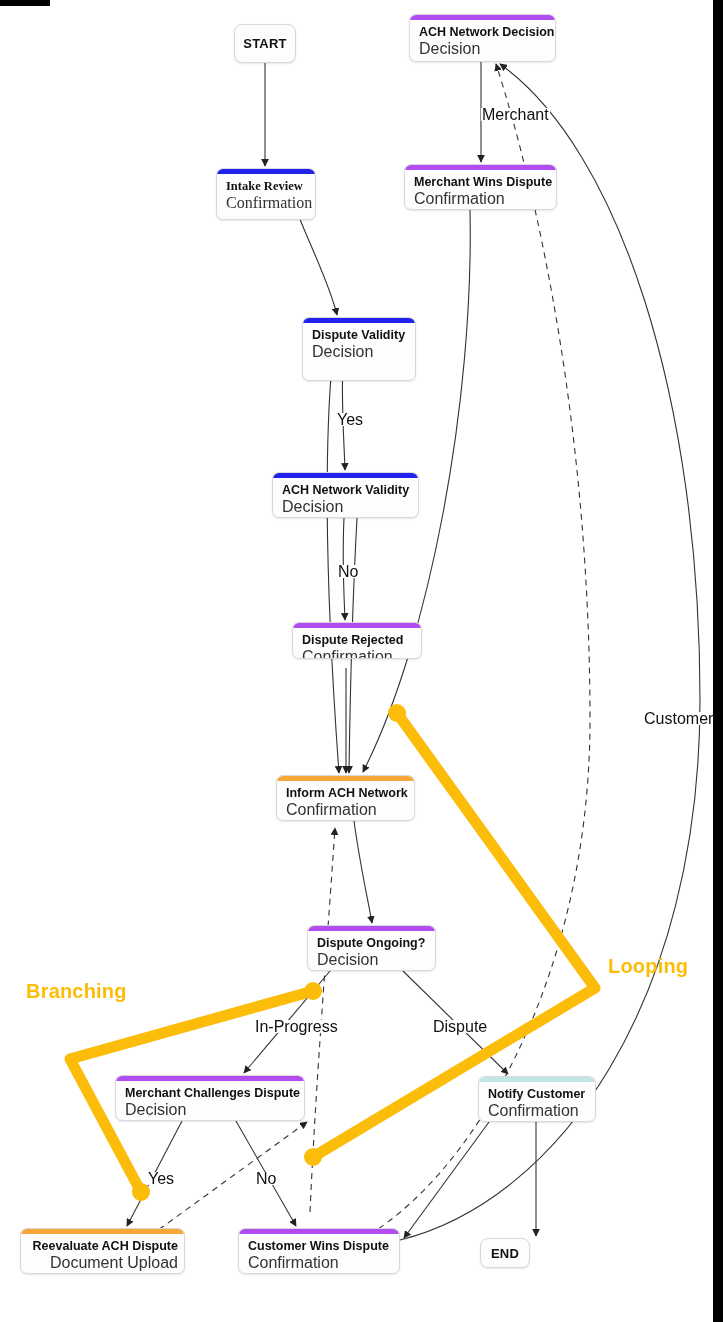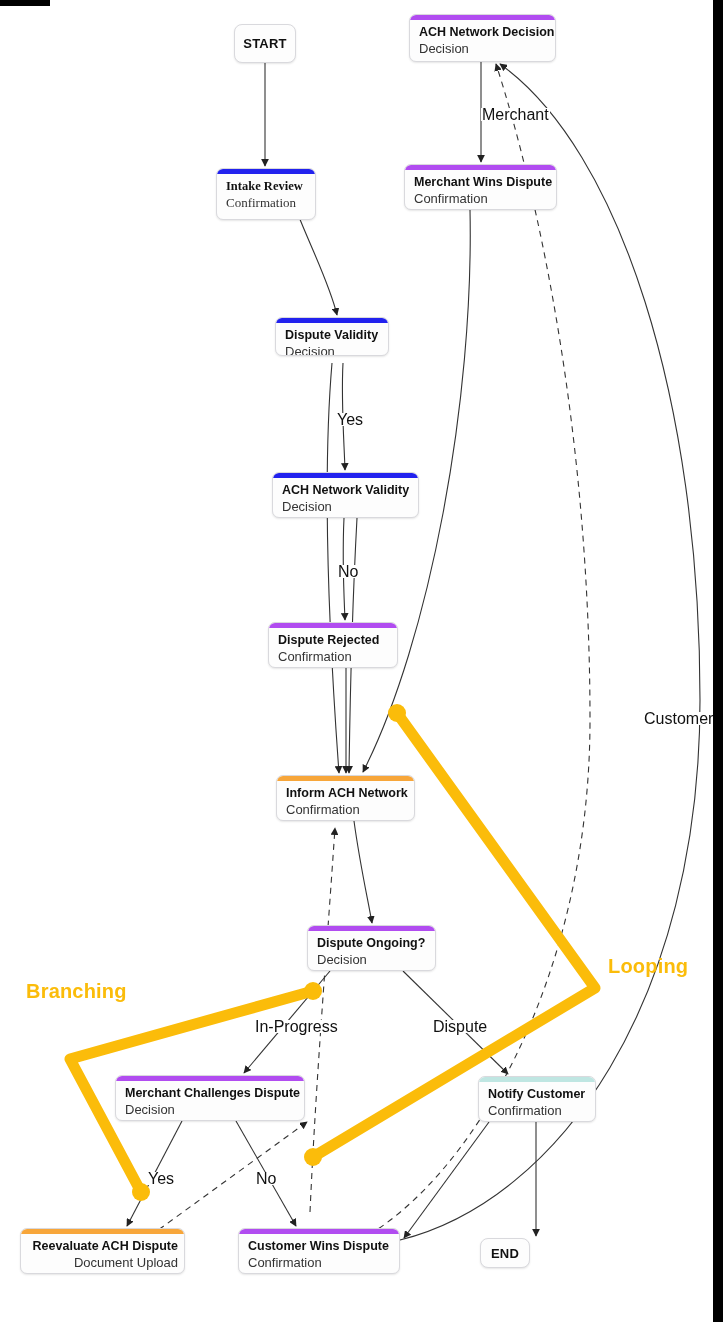--- a/index.html
+++ b/index.html
@@ -25,21 +25,21 @@
     overflow:hidden;
   }
   .node .bar{position:absolute;left:0;top:0;right:0;height:5px;border-radius:6px 6px 0 0;}
   .node .ttl{
     position:absolute;left:9px;top:10px;right:6px;
     font-size:12.5px;font-weight:bold;color:#111;line-height:15px;
     white-space:nowrap;
   }
   .node .sub{
     position:absolute;left:9px;top:27px;right:6px;
-    font-size:13px;font-weight:normal;color:#333;line-height:14px;
+    font-size:16px;font-weight:normal;color:#333;line-height:14px;
     white-space:nowrap;
   }
   
   .term{
     position:absolute;box-sizing:border-box;
     background:#fdfdfd;border:1px solid #d9d9dd;border-radius:8px;
     box-shadow:0 1px 2px rgba(0,0,0,.10);
     display:flex;align-items:center;justify-content:center;
     font-size:13px;font-weight:bold;color:#111;letter-spacing:.2px;
   }
@@ -142,31 +142,31 @@
       <div class="node" style="left: 216px; top: 168px; width: 100px; height: 52px; font-family: Liberation Serif, serif;">
         <div class="bar" style="background: rgb(34, 34, 238);"></div>
         <div class="ttl">Intake Review</div>
         <div class="sub">Confirmation</div>
       </div>
       <div class="node" style="left: 404px; top: 164px; width: 153px; height: 46px; padding-left: 34px;">
         <div class="bar" style="background: rgb(177, 76, 240);"></div>
         <div class="ttl">Merchant Wins Dispute</div>
         <div class="sub">Confirmation</div>
       </div>
-      <div class="node" style="left: 275px; top: 317px; width: 114px; height: 39px;">
+      <div class="node" style="left: 302px; top: 317px; width: 114px; height: 64px;">
         <div class="bar" style="background: rgb(34, 34, 238);"></div>
         <div class="ttl">Dispute Validity</div>
         <div class="sub">Decision</div>
       </div>
       <div class="node" style="left: 272px; top: 472px; width: 147px; height: 46px;">
         <div class="bar" style="background: rgb(34, 34, 238);"></div>
         <div class="ttl">ACH Network Validity</div>
         <div class="sub">Decision</div>
       </div>
-      <div class="node" style="left: 268px; top: 622px; width: 130px; height: 46px;">
+      <div class="node" style="left: 292px; top: 622px; width: 130px; height: 37px;">
         <div class="bar" style="background: rgb(177, 76, 240);"></div>
         <div class="ttl">Dispute Rejected</div>
         <div class="sub">Confirmation</div>
       </div>
       <div class="node" style="left: 276px; top: 775px; width: 139px; height: 46px;">
         <div class="bar" style="background: rgb(247, 166, 58);"></div>
         <div class="ttl">Inform ACH Network</div>
         <div class="sub">Confirmation</div>
       </div>
       <div class="node" style="left: 307px; top: 925px; width: 129px; height: 46px;">

